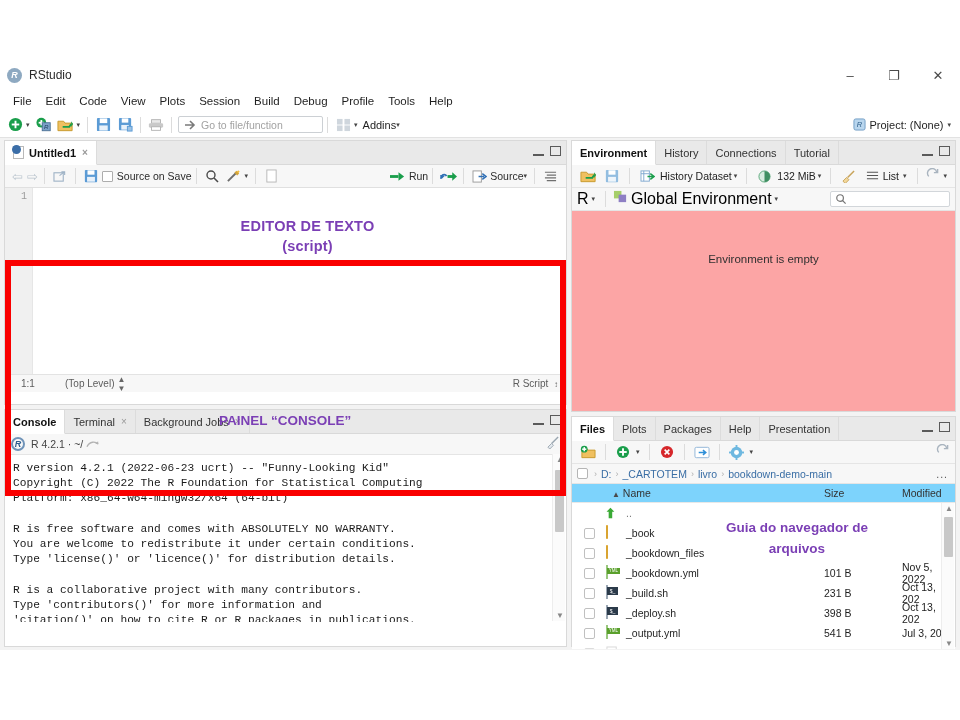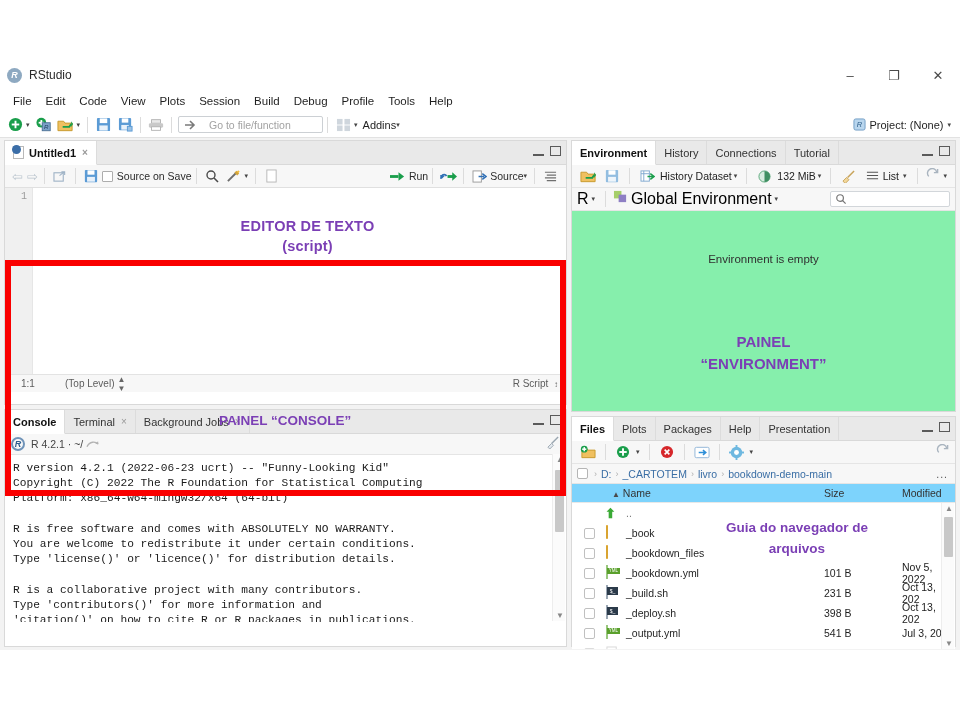--- a/index.html
+++ b/index.html
@@ -52,21 +52,21 @@
     height: 26px; background: #ffffff;
     display: flex; align-items: center; padding-left: 4px;
     border-bottom: 1px solid #e2e2e2;
     position: relative;
   }
   .tb-ico { width: 20px; height: 20px; display:flex; align-items:center; justify-content:center; margin: 0 1px; }
   .caret { font-size: 7px; color: #444; margin: 0 3px 0 0; }
   .tb-sep { width: 1px; height: 16px; background: #dcdcdc; margin: 0 4px; }
   .gotofile {
     width: 145px; height: 17px; border: 1px solid #ccd0d4; background: #fff;
-    display: flex; align-items: center; border-radius: 2px; margin-left: 2px; gap: 8px;
+    display: flex; align-items: center; border-radius: 2px; margin-left: 2px;
   }
   .gotofile .ph { font-size: 10.5px; color: #a2a2a2; margin-left: 4px; }
   .addins { font-size: 11px; color: #1f1f1f; margin-left: 2px; }
   .projmenu {
     position: absolute; right: 6px; display: flex; align-items: center; gap: 4px;
   }
   .projmenu .lbl { font-size: 11px; color: #1f1f1f; }
 
   
   .panes { position: relative; width: 960px; height: 512px; background:#f3f3f3; }
@@ -177,21 +177,21 @@
   }
   .envtool .lbl { font-size: 10.5px; color: #222; }
   .envtool2 {
     height: 23px; background: #f7f7f7; border-bottom: 1px solid #e5e5e5;
     display: flex; align-items: center; padding: 0 5px; position: relative; gap: 3px;
   }
   .srchbox {
     position: absolute; right: 5px; width: 120px; height: 16px;
     border: 1px solid #d2d6da; background: #fff; border-radius: 2px; display:flex; align-items:center;
   }
-  .envbody { position: relative; height: 200px; background: #86efac; }
+  .envbody { position: relative; height: 200px; background: #fca5a5; }
   .envempty { position: absolute; left: 0; right: 0; top: 42px; text-align: center; font-size: 11.5px; color: #303030;}
 
   
   .filestool {
     height: 23px; background: #f7f7f7; border-bottom: 1px solid #e5e5e5;
     display: flex; align-items: center; padding: 0 5px; position: relative; gap: 2px;
   }
   .crumbbar {
     height: 20px; background: #f7f7f7; border-bottom: 1px solid #e5e5e5;
     display: flex; align-items: center; padding: 0 5px; font-size: 10.5px; color: #3a6ea5;
@@ -585,24 +585,20 @@
         <div class="srchbox">
           <svg width="12" height="12" viewBox="0 0 13 13" style="margin-left:4px">
               <circle cx="5.5" cy="5.5" r="3.6" fill="none" stroke="#757575" stroke-width="1.3"></circle>
               <path d="M8.3 8.3l3.2 3.2" stroke="#757575" stroke-width="1.4"></path>
             </svg>
         </div>
       </div>
 
       <div class="envbody">
         <div class="envempty">Environment is empty</div>
-        <div class="anno" id="anno-env">
-          <div>PAINEL</div>
-          <div>“ENVIRONMENT”</div>
-        </div>
       </div>
     </div>
 
     <div class="pane" id="pane-files">
       <div class="tabstrip">
         <div class="tab active">Files</div>
         <div class="tab">Plots</div>
         <div class="tab">Packages</div>
         <div class="tab">Help</div>
         <div class="tab">Presentation</div>

